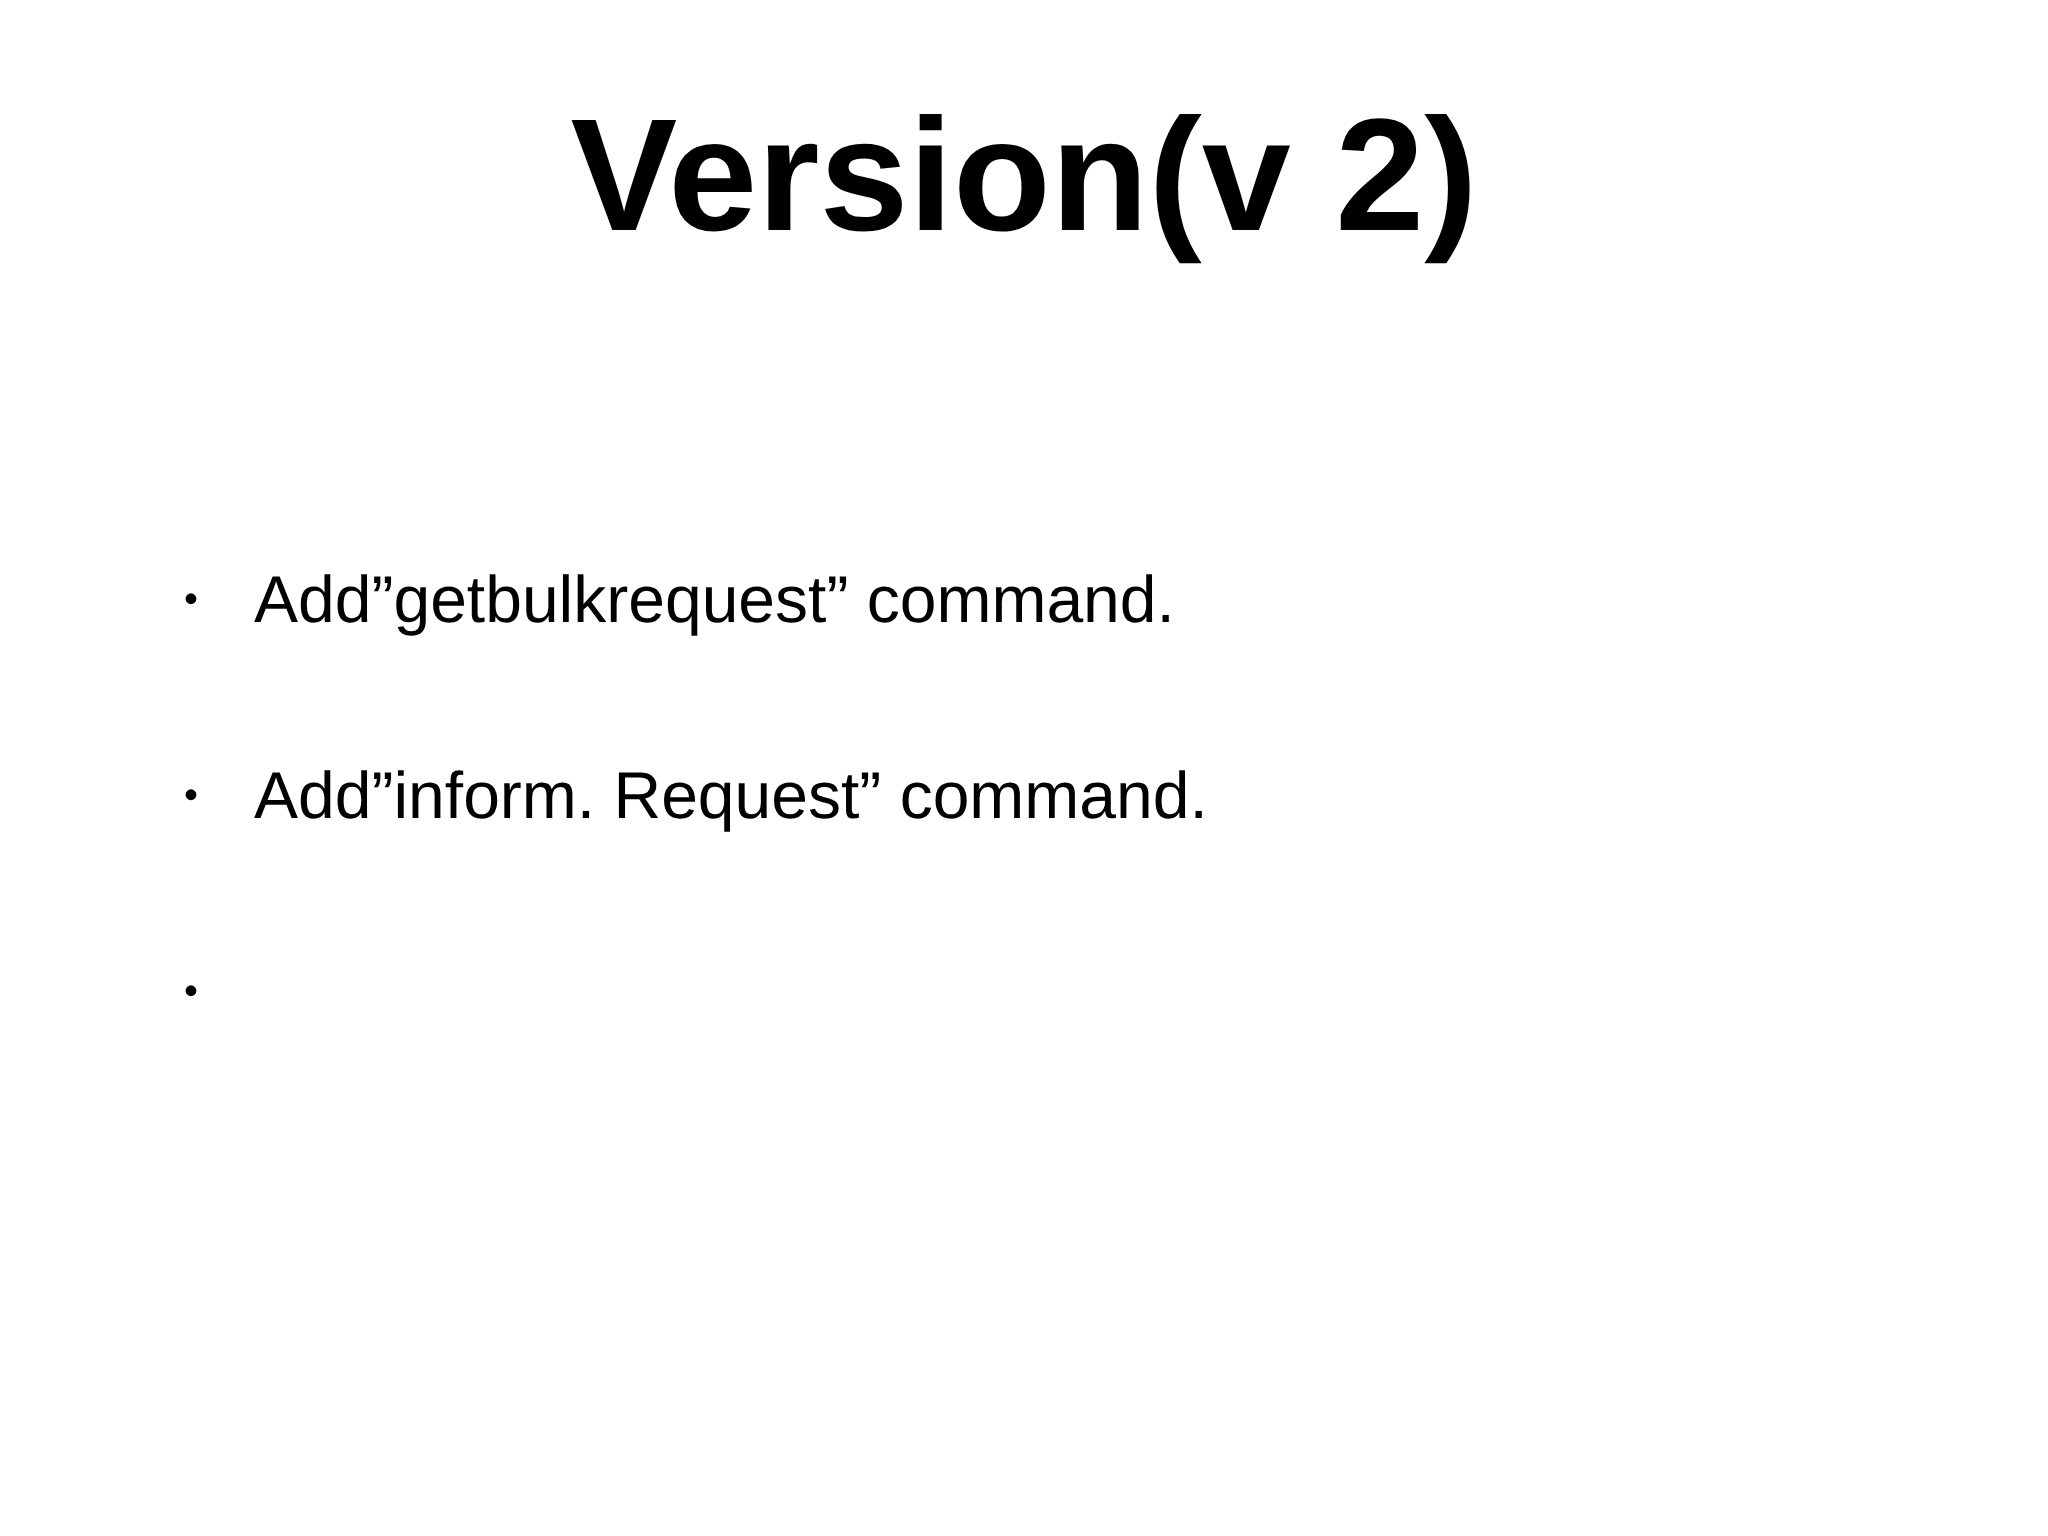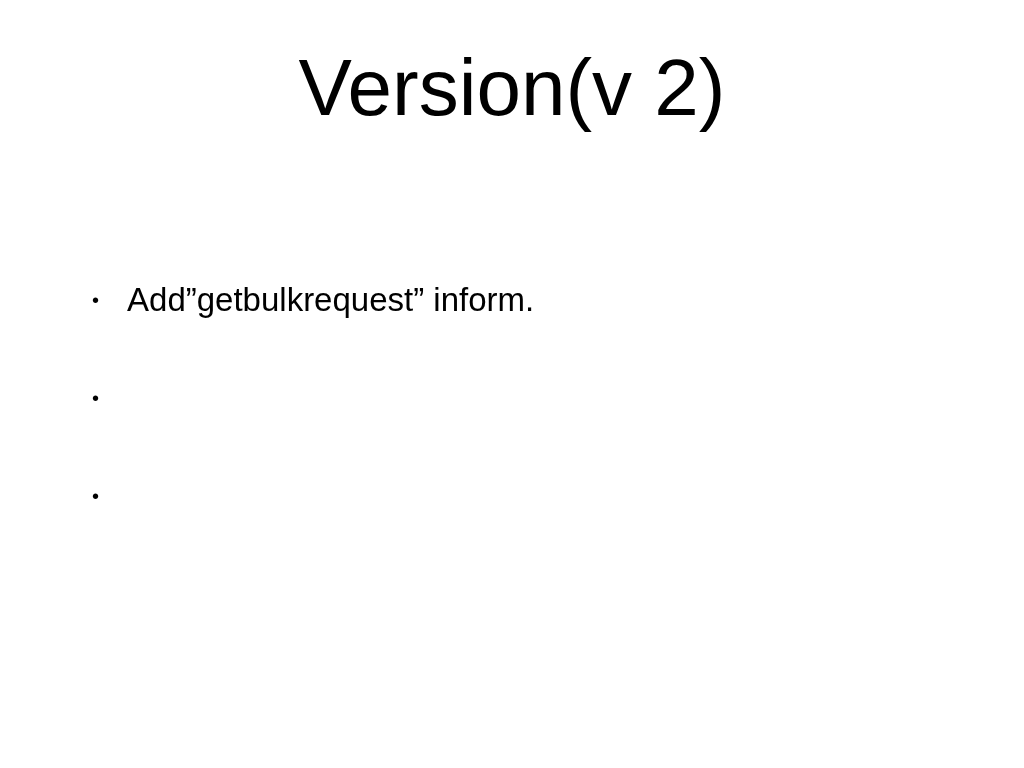--- a/index.html
+++ b/index.html
@@ -10,21 +10,21 @@
       color: #000000;
       position: relative;
     }
     .title {
       position: absolute;
       top: 42px;
       left: 0;
       width: 1024px;
       text-align: center;
       font-size: 80px;
-      font-weight: 400;
+      font-weight: 700;
       letter-spacing: 0px;
     }
     .bullets {
       position: absolute;
       top: 280px;
       left: 88px;
       width: 840px;
     }
     .bullet-item {
       display: flex;
@@ -44,21 +44,22 @@
     }
   </style>
 </head>
 <body>
 
 <div class="title">Version(v 2)</div>
 
 <div class="bullets">
   <div class="bullet-item">
     <span class="bullet-dot">•</span>
-    <span class="bullet-text">Add”getbulkrequest” inform.</span>
+    <span class="bullet-text">Add”getbulkrequest” command.</span>
   </div>
   <div class="bullet-item">
     <span class="bullet-dot">•</span>
+    <span class="bullet-text">Add”inform. Request” command.</span>
   </div>
   <div class="bullet-item">
     <span class="bullet-dot">•</span>
   </div>
 </div>
 
 </body></html>

